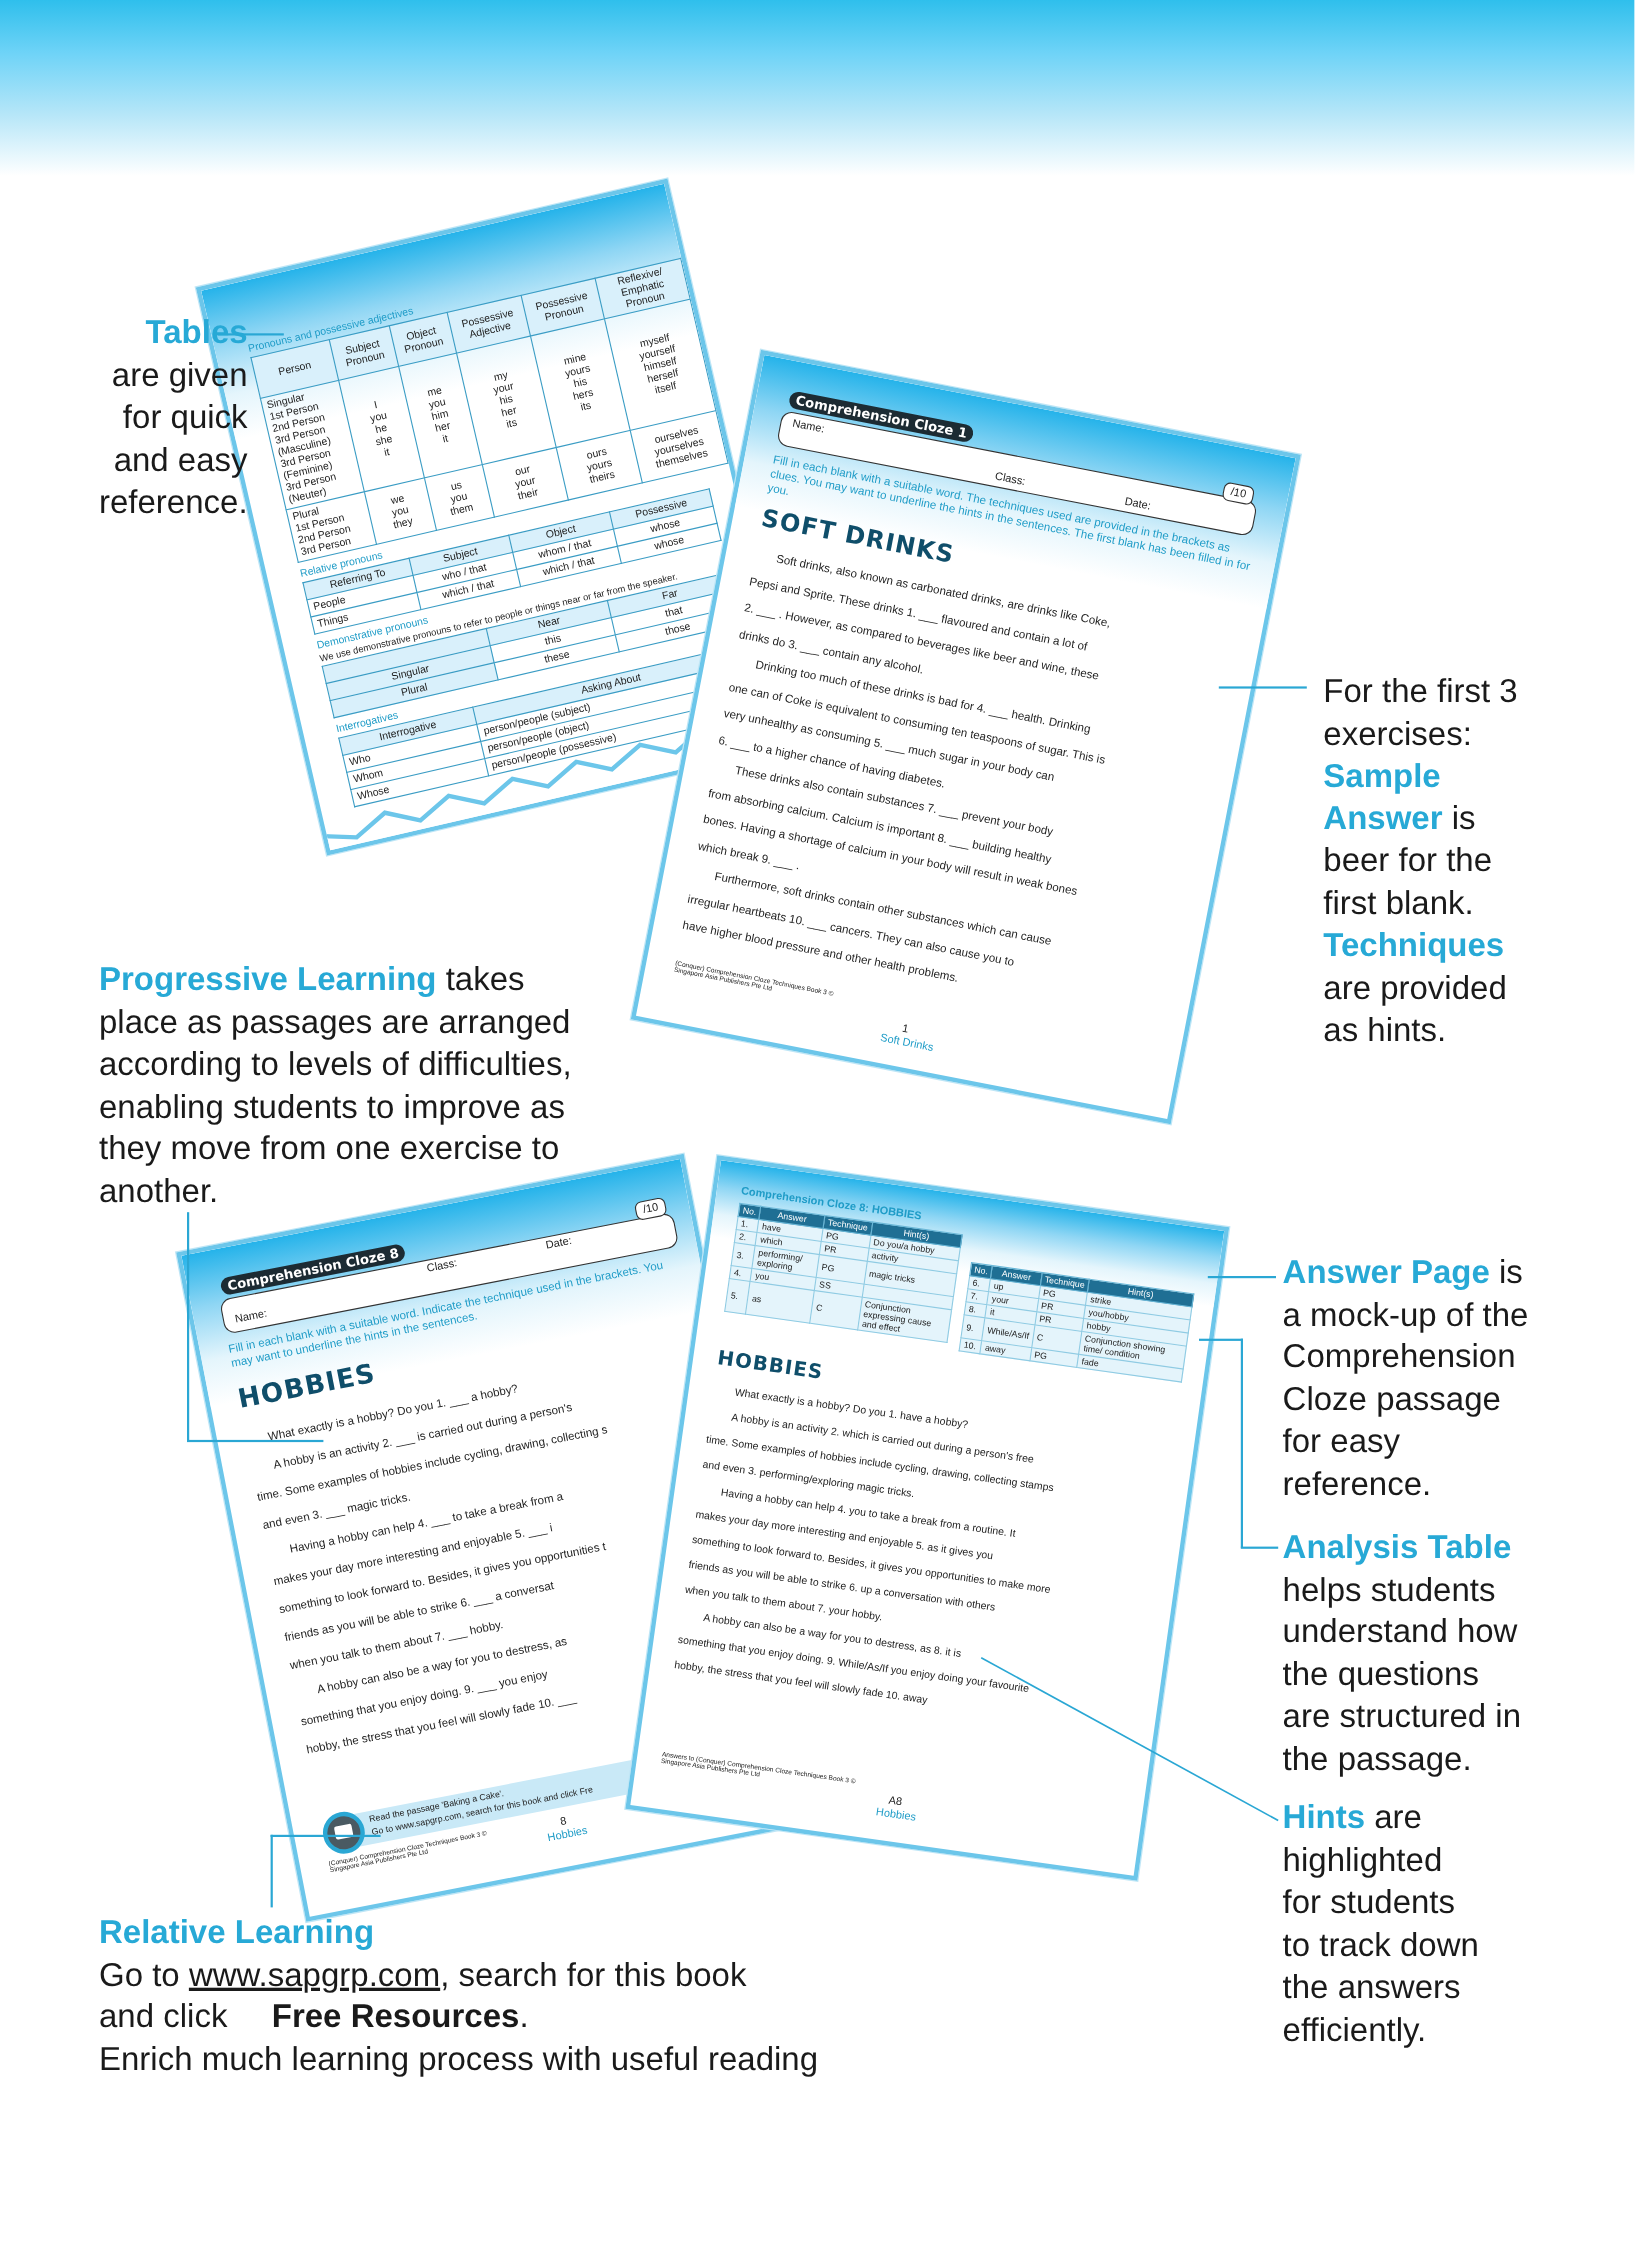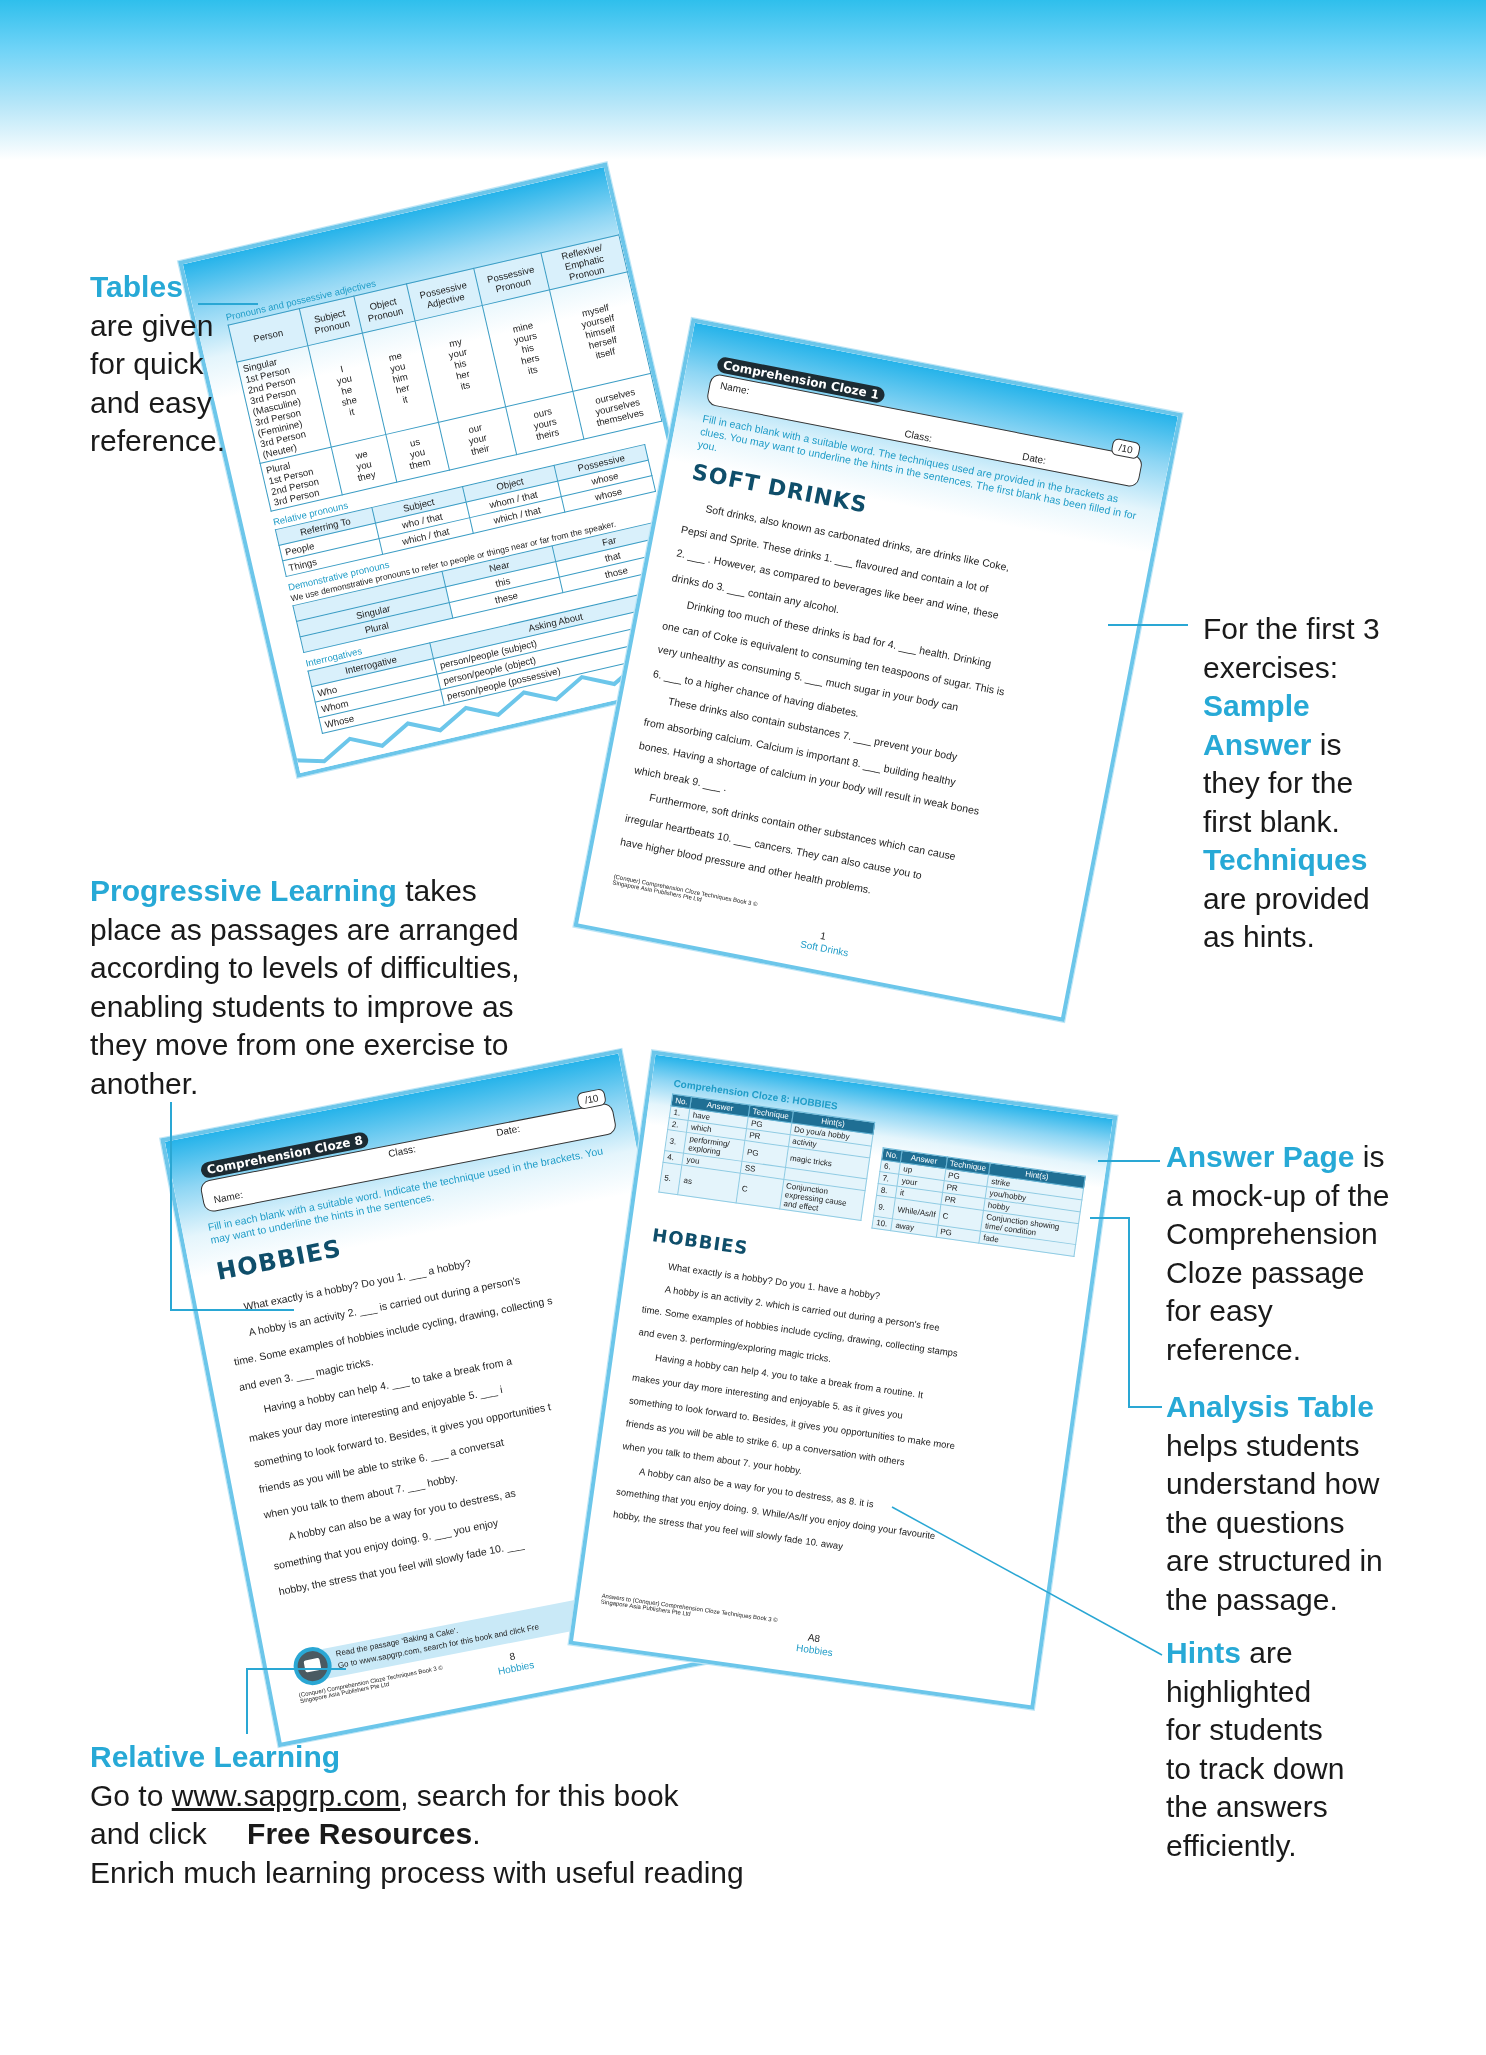--- a/index.html
+++ b/index.html
@@ -404,34 +404,34 @@
 <div class="cline" style="left:1098px; top:1160px; width:62px; height:1.5px;"></div>
 <div class="cline" style="left:1128px; top:1217px; width:1.5px; height:190px;"></div>
 <div class="cline" style="left:1128px; top:1406px; width:34px; height:1.5px;"></div>
 <div class="cline" style="left:1090px; top:1217px; width:40px; height:1.5px;"></div>
 <svg style="position:absolute; left:890px; top:1505px;" width="280" height="155">
   <line x1="2" y1="2" x2="272" y2="150" stroke="#2aa7d4" stroke-width="1.5"></line>
 </svg>
 <div class="cline" style="left:246px; top:1668px; width:1.5px; height:66px;"></div>
 <div class="cline" style="left:246px; top:1668px; width:100px; height:1.5px;"></div>
 
-<div class="callout" style="left:90px; top:268px;">
+<div class="callout" style="left:90px; top:284px;text-align:right;">
   <div class="hl">Tables</div>
   <div>are given</div>
   <div>for quick</div>
   <div>and easy</div>
   <div>reference.</div>
 </div>
 
 <div class="callout" style="left:1203px; top:610px;">
   <div>For the first 3</div>
   <div>exercises:</div>
   <div class="hl">Sample</div>
   <div><span class="hl">Answer</span><span> is</span></div>
-  <div>they for the</div>
+  <div>beer for the</div>
   <div>first blank.</div>
   <div class="hl">Techniques</div>
   <div>are provided</div>
   <div>as hints.</div>
 </div>
 
 <div class="callout" style="left:90px; top:872px;">
   <div><span class="hl">Progressive Learning</span><span> takes</span></div>
   <div>place as passages are arranged</div>
   <div>according to levels of difficulties,</div>

